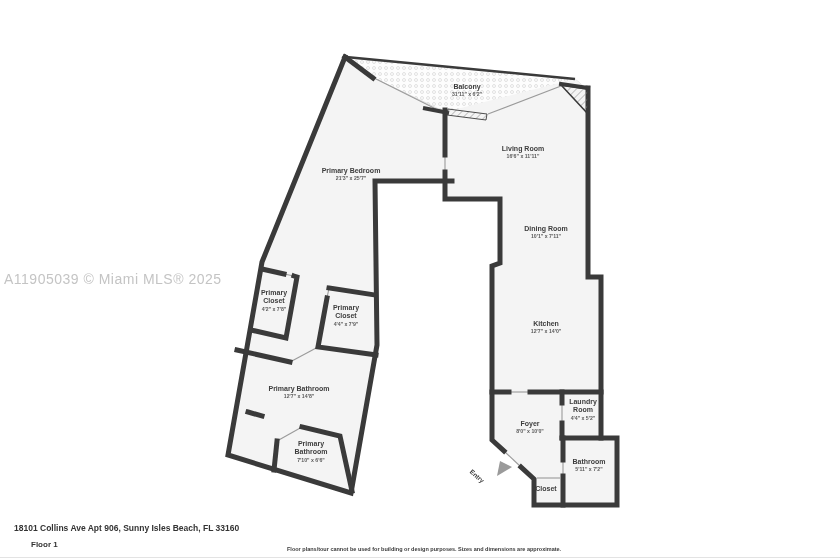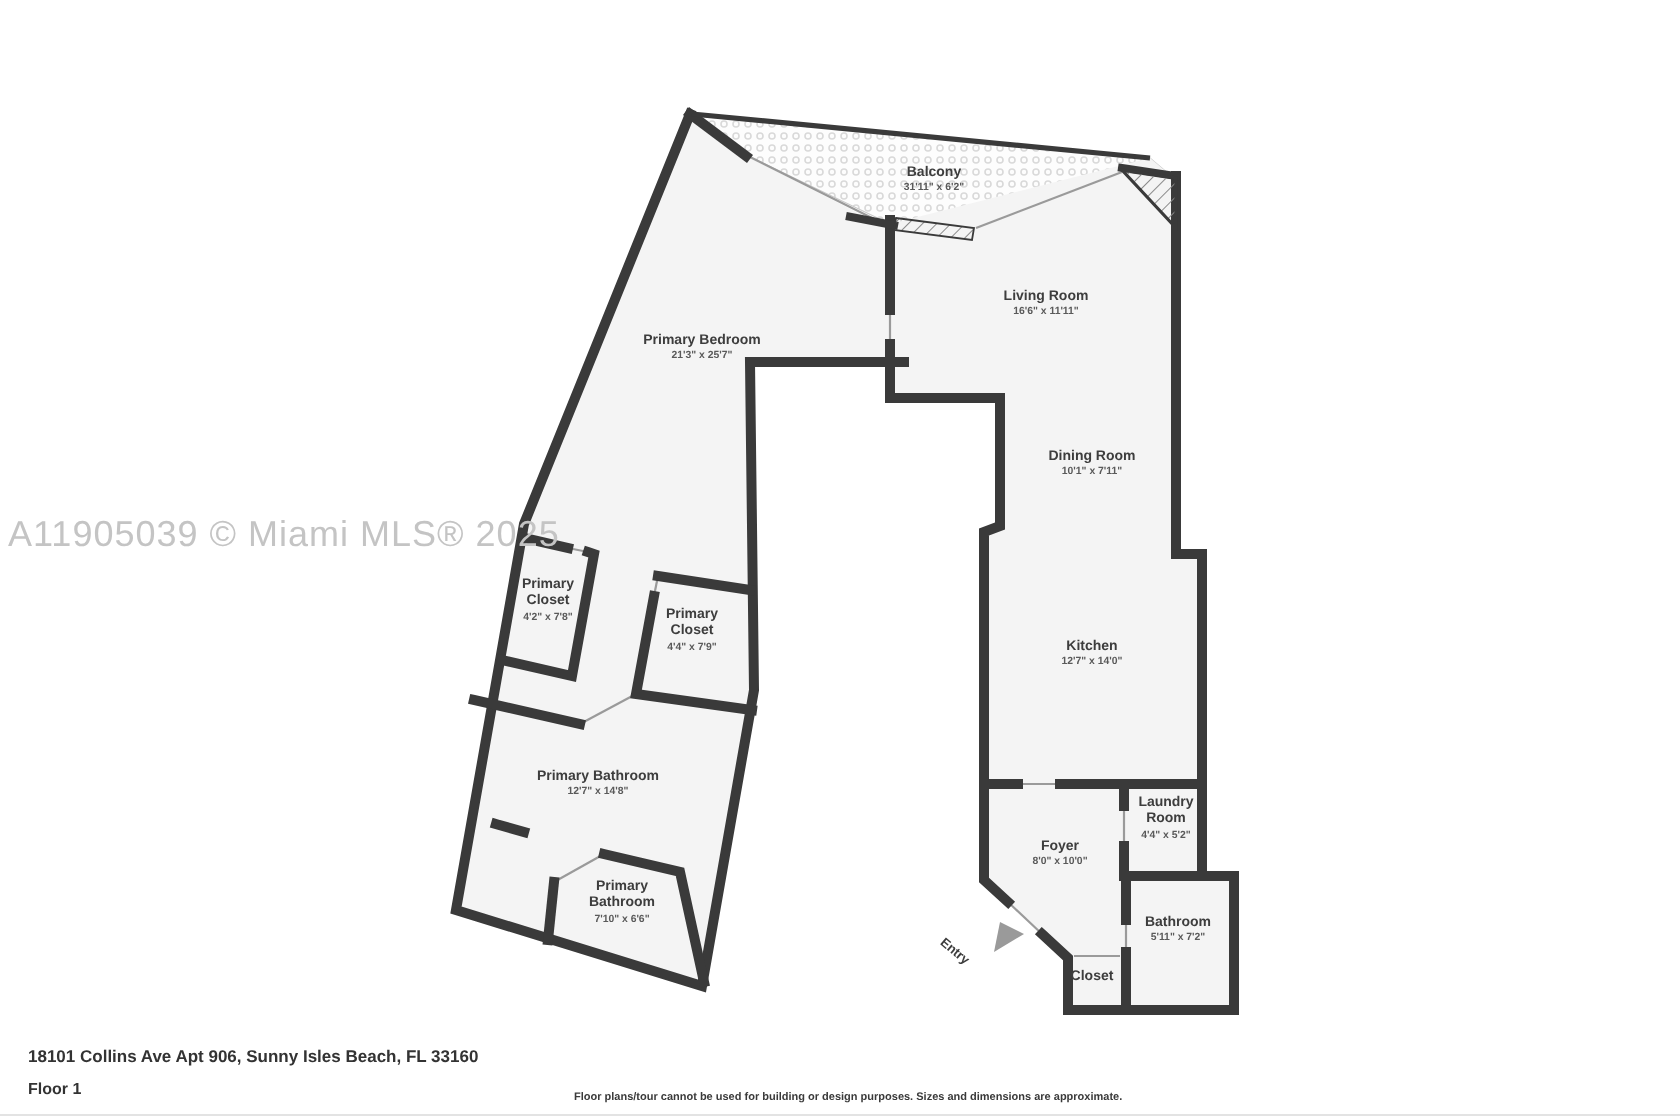--- a/index.html
+++ b/index.html
@@ -10,33 +10,33 @@
   .plan-svg { position:absolute; left:0; top:0; }
   .room-label {
     position:absolute; transform:translateX(-50%);
     text-align:center; color:#3d3d3d; pointer-events:none;
   }
   .room-label.nowrap { white-space:nowrap; }
   .room-name { display:block; font-weight:bold; font-size:7px; line-height:1.18; }
   .room-dims { display:block; font-size:5.2px; font-weight:bold; color:#5a5a5a; margin-top:1px; line-height:1.1; }
   .w34 { width:34px; } .w38 { width:38px; } .w44 { width:44px; }
   .watermark {
-    position:absolute; left:4px; top:257px; font-size:18px;
+    position:absolute; left:4px; top:271px; font-size:14px;
     color:#c4c4c4; letter-spacing:0.5px; white-space:nowrap;
   }
   .entry-label {
     position:absolute; left:473px; top:468px; font-size:6.5px; font-weight:bold;
     color:#3d3d3d; transform:rotate(40deg); transform-origin:left top; white-space:nowrap;
   }
   .footer-address {
     position:absolute; left:14px; top:523px; font-size:8.5px; font-weight:bold;
     color:#333333; white-space:nowrap;text-align:right;
   }
   .footer-floor {
-    position:absolute; left:14px; top:540px; font-size:8px; font-weight:bold; color:#333333;
+    position:absolute; left:31px; top:540px; font-size:8px; font-weight:bold; color:#333333;
   }
   .footer-disclaimer {
     position:absolute; left:287px; top:546px; font-size:5.5px; font-weight:bold;
     color:#3a3a3a; white-space:nowrap;
   }
   .footer-rule {
     position:absolute; left:0; top:557px; width:840px; height:0;
     border-top:1px solid #e3e3e3;
   }
 </style>

